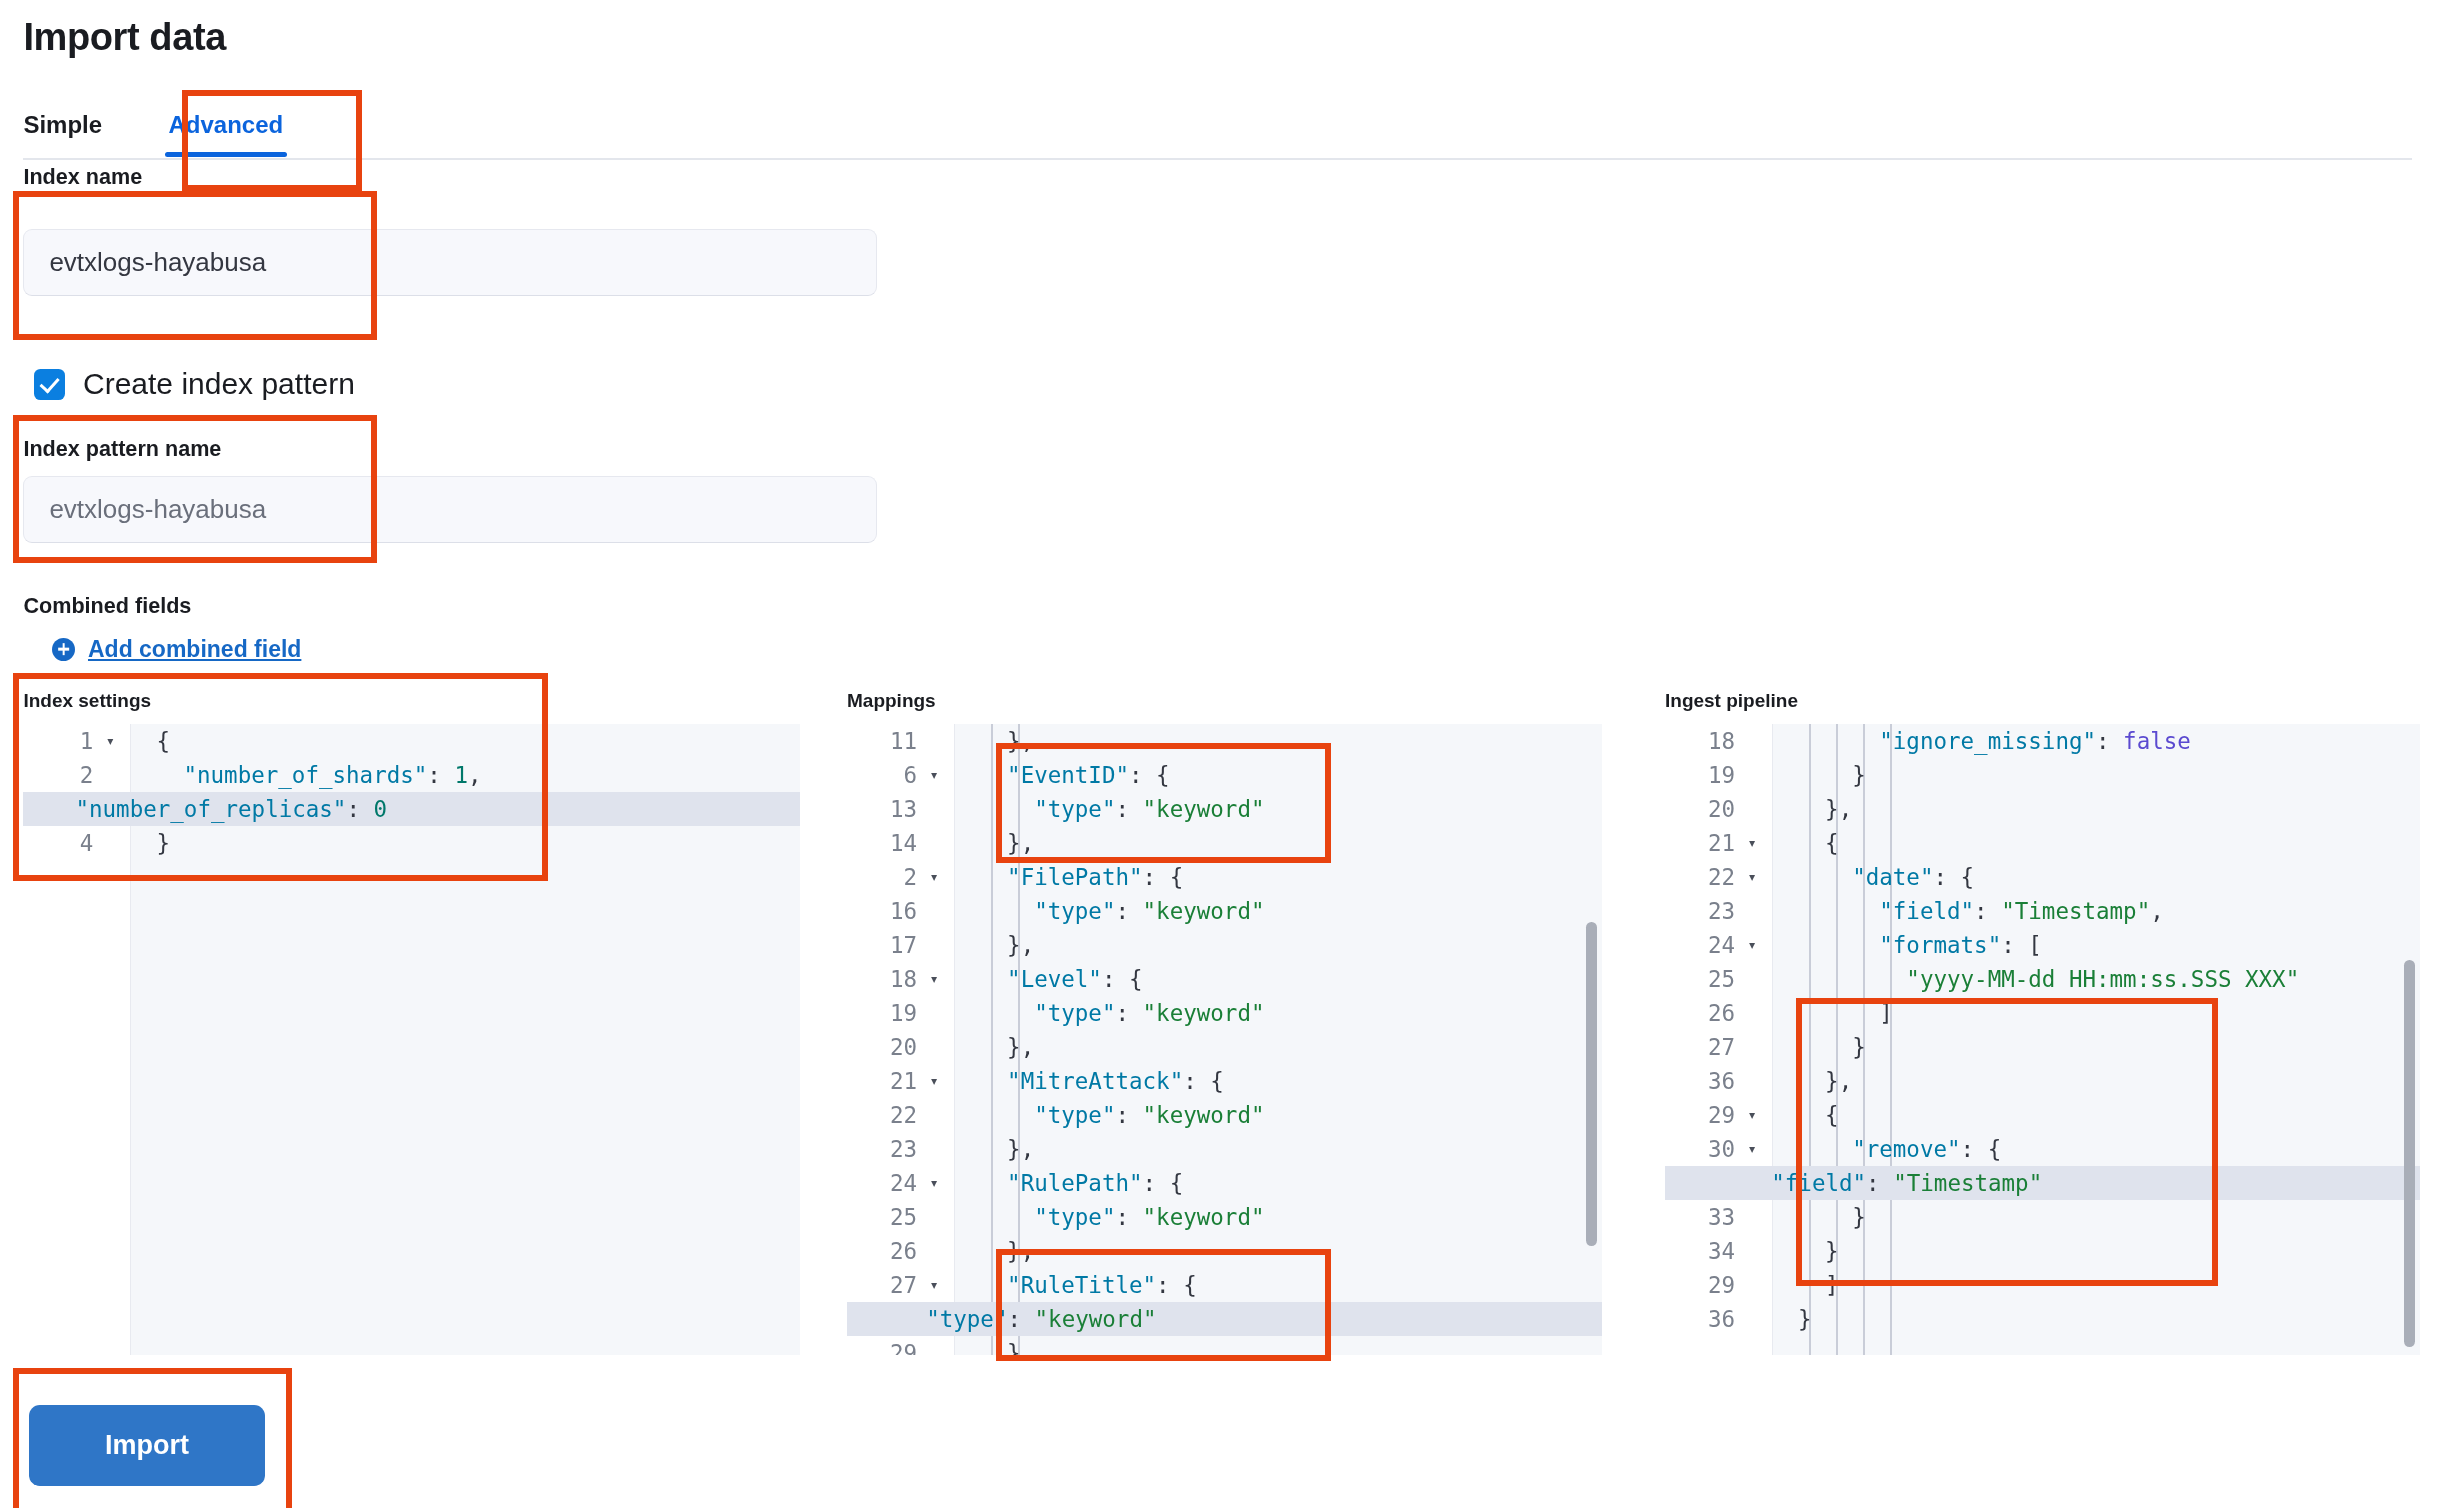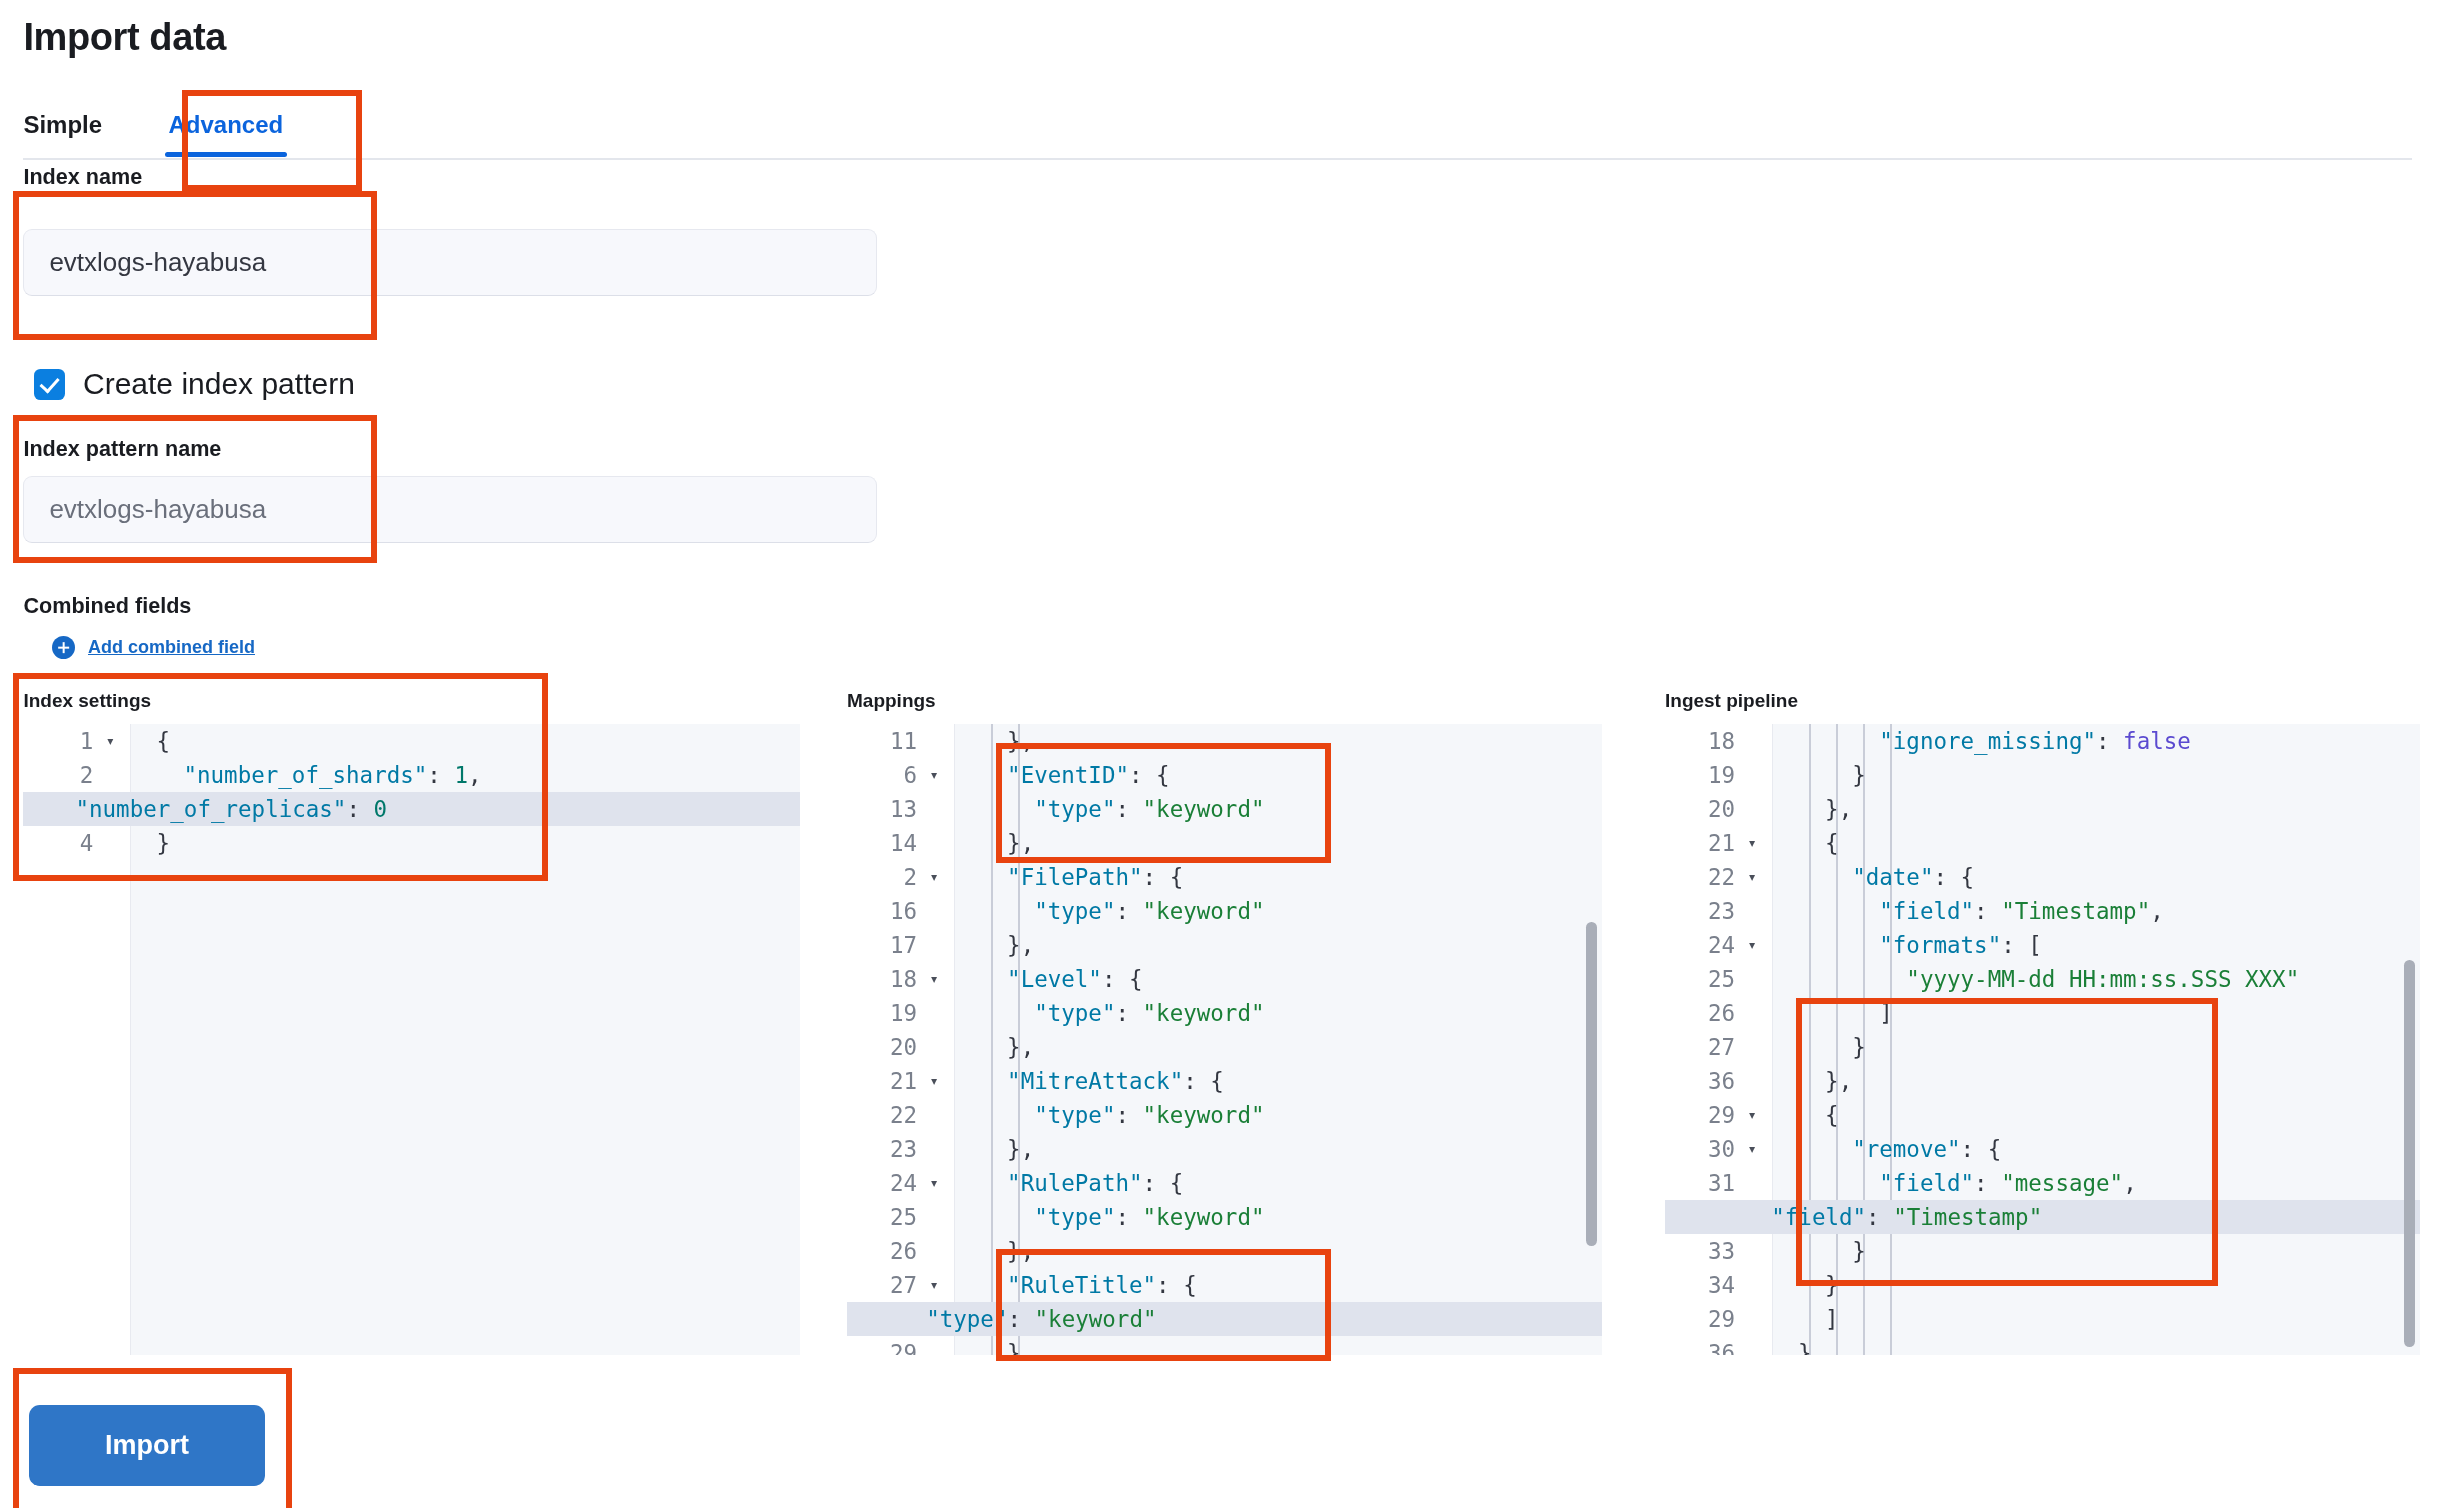--- a/index.html
+++ b/index.html
@@ -133,21 +133,21 @@
   }
   .plus-icon::before, .plus-icon::after {
     content:"";
     position:absolute;
     background:#fff;
     left:50%; top:50%;
   }
   .plus-icon::before { width:11.7px; height:2.7px; transform:translate(-50%,-50%); }
   .plus-icon::after  { width:2.7px; height:11.7px; transform:translate(-50%,-50%); }
   .add-link .lbl {
-    font-size: 18px;
+    font-size: 23px;
     font-weight: bold;
     color: #1668c5;
     text-decoration: underline;
   }
 
   
   .panel-title {
     position: absolute;
     font-size: 19px;
     font-weight: bold;
@@ -323,21 +323,20 @@
       <div class="line" style="width: 100%;"><span class="ln" style="left: -108px;">21</span><span class="fold" style="left: -31px;">▾</span><span class="txt" style="left: 25px;"><span class="p">  {</span></span></div>
       <div class="line" style="width: 100%;"><span class="ln" style="left: -108px;">22</span><span class="fold" style="left: -31px;">▾</span><span class="txt" style="left: 25px;"><span class="k">    "date"</span><span class="p">: {</span></span></div>
       <div class="line" style="width: 100%;"><span class="ln" style="left: -108px;">23</span><span class="txt" style="left: 25px;"><span class="k">      "field"</span><span class="p">: </span><span class="sg">"Timestamp"</span><span class="p">,</span></span></div>
       <div class="line" style="width: 100%;"><span class="ln" style="left: -108px;">24</span><span class="fold" style="left: -31px;">▾</span><span class="txt" style="left: 25px;"><span class="k">      "formats"</span><span class="p">: [</span></span></div>
       <div class="line" style="width: 100%;"><span class="ln" style="left: -108px;">25</span><span class="txt" style="left: 25px;"><span class="sg">        "yyyy-MM-dd HH:mm:ss.SSS XXX"</span></span></div>
       <div class="line" style="width: 100%;"><span class="ln" style="left: -108px;">26</span><span class="txt" style="left: 25px;"><span class="p">      ]</span></span></div>
       <div class="line" style="width: 100%;"><span class="ln" style="left: -108px;">27</span><span class="txt" style="left: 25px;"><span class="p">    }</span></span></div>
       <div class="line" style="width: 100%;"><span class="ln" style="left: -108px;">36</span><span class="txt" style="left: 25px;"><span class="p">  },</span></span></div>
       <div class="line" style="width: 100%;"><span class="ln" style="left: -108px;">29</span><span class="fold" style="left: -31px;">▾</span><span class="txt" style="left: 25px;"><span class="p">  {</span></span></div>
       <div class="line" style="width: 100%;"><span class="ln" style="left: -108px;">30</span><span class="fold" style="left: -31px;">▾</span><span class="txt" style="left: 25px;"><span class="k">    "remove"</span><span class="p">: {</span></span></div>
-      <div class="line" style="width: 100%;"><span class="ln" style="left: -108px;">31</span><span class="txt" style="left: 25px;"><span class="k">      "field"</span><span class="p">: </span><span class="sg">"message"</span><span class="p">,</span></span></div>
       <div class="line hl" style="width: calc(100% + 108px); margin-left: -108px; padding-left: 108px;"><span class="txt" style="left: 25px;"><span class="k">      "field"</span><span class="p">: </span><span class="sg">"Timestamp"</span></span></div>
       <div class="line" style="width: 100%;"><span class="ln" style="left: -108px;">33</span><span class="txt" style="left: 25px;"><span class="p">    }</span></span></div>
       <div class="line" style="width: 100%;"><span class="ln" style="left: -108px;">34</span><span class="txt" style="left: 25px;"><span class="p">  }</span></span></div>
       <div class="line" style="width: 100%;"><span class="ln" style="left: -108px;">29</span><span class="txt" style="left: 25px;"><span class="p">  ]</span></span></div>
       <div class="line" style="width: 100%;"><span class="ln" style="left: -108px;">36</span><span class="txt" style="left: 25px;"><span class="p">}</span></span></div>
     </div>
   <div class="scroll-thumb" style="left:739px; top:236px; height:387px;"></div>
 </div>
 
 <button class="import-btn">Import</button>

